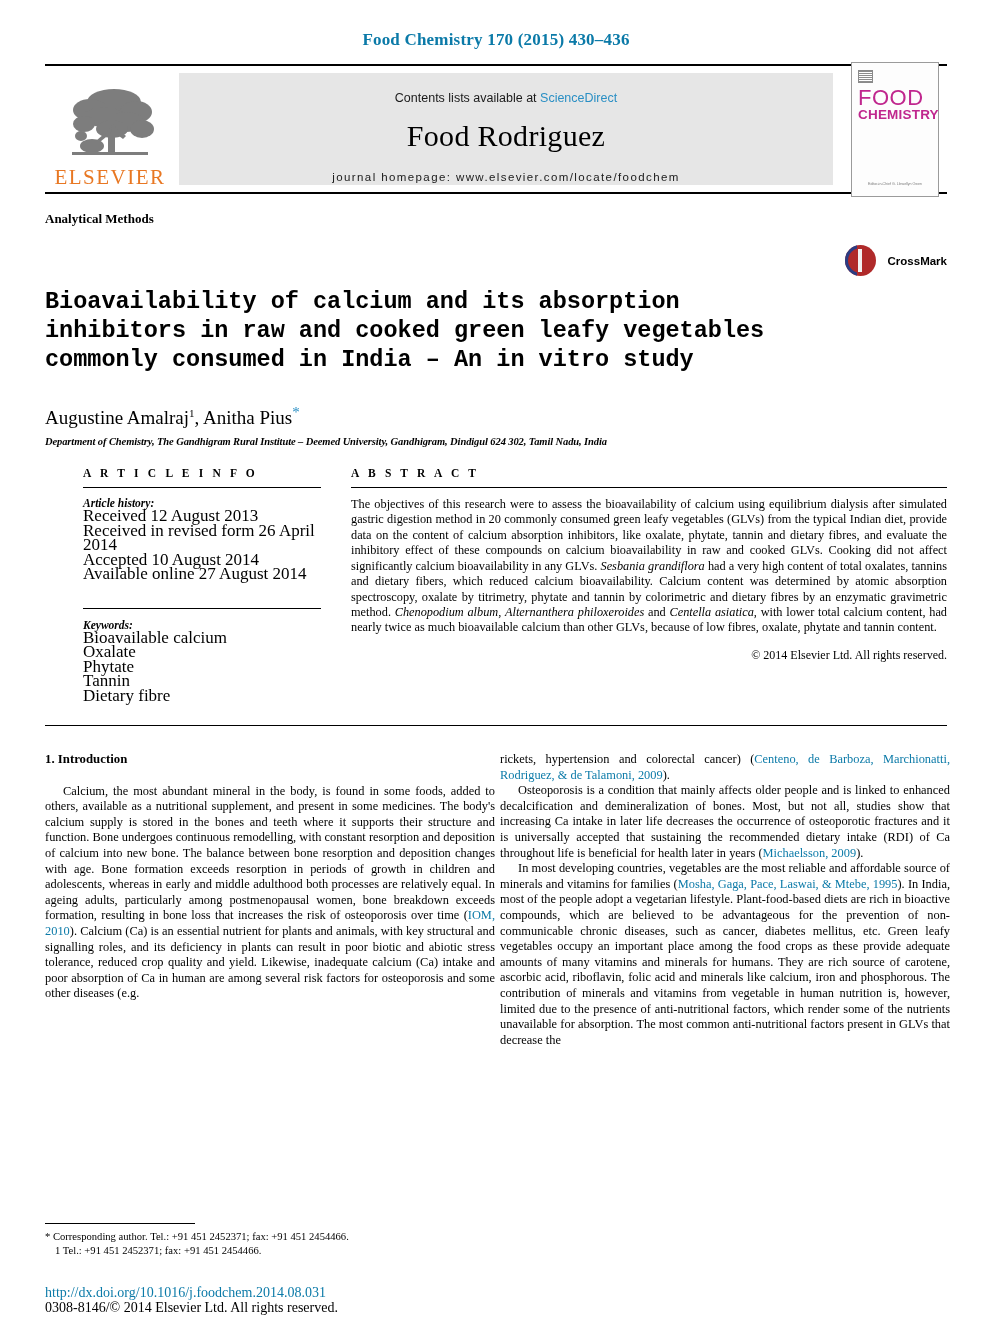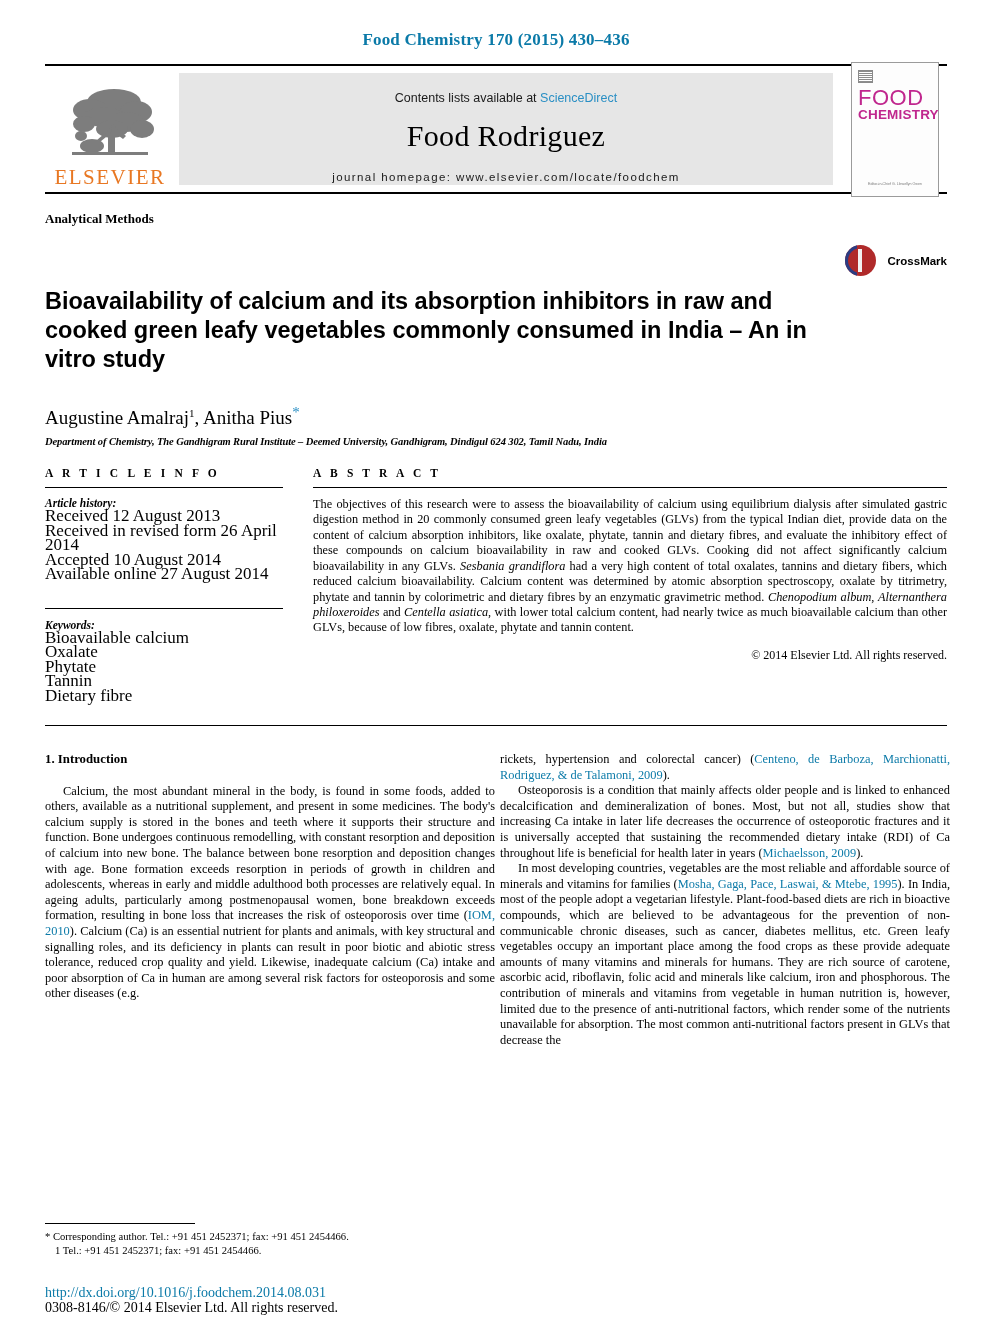--- a/index.html
+++ b/index.html
@@ -109,21 +109,21 @@
     margin-top: 17px;
     font-family: "Liberation Serif", serif;
     font-weight: bold;
     font-size: 13px;
   }
   .title-row { display: flex; align-items: flex-start; margin-top: 14px; }
   .title {
     flex: 1 1 auto;
     font-size: 23.5px;
     line-height: 29px;
-    font-family: Liberation Sans, sans-serif;
+    font-family: Liberation Mono, monospace;
     padding-right: 20px;
     margin-top: 46px;
   }
   .crossmark { flex: 0 0 92px; padding-top: 4px; text-align: right; }
   .cm-wrap { display: inline-flex; align-items: center; gap: 12px; }
   .cm-badge { width: 31px; height: 31px; border-radius: 50%; background: #b02a2a; position: relative; }
   .cm-badge::before {
     content: ""; position: absolute; left: 50%; top: 4px; width: 4px; height: 23px;
     margin-left: -2px; background: #f2f2f2;
   }
@@ -144,21 +144,21 @@
   .affil {
     margin-top: 7px;
     font-style: italic;
     font-weight: bold;
     font-size: 10.5px;
     letter-spacing: -.1px;
   }
 
   
   .infoblock { display: flex; margin-top: 20px; }
-  .col-info { flex: 0 0 268px; padding-right: 30px; }
+  .col-info { flex: 0 0 268px; padding-right: 30px; margin-left: 38px; }
   .col-abs { flex: 1 1 auto; }
   .sec-head {
     font-family: "Liberation Serif", serif;
     font-weight: bold;
     font-size: 11.5px;
     letter-spacing: 3.2px;
   }
   .rule { border-top: 1.3px solid #000; margin: 8px 0 9px; }
   .rule.thin { border-top: 1px solid #000; }
   .ital-label { font-style: italic; font-weight: bold; font-size: 11.5px; }

